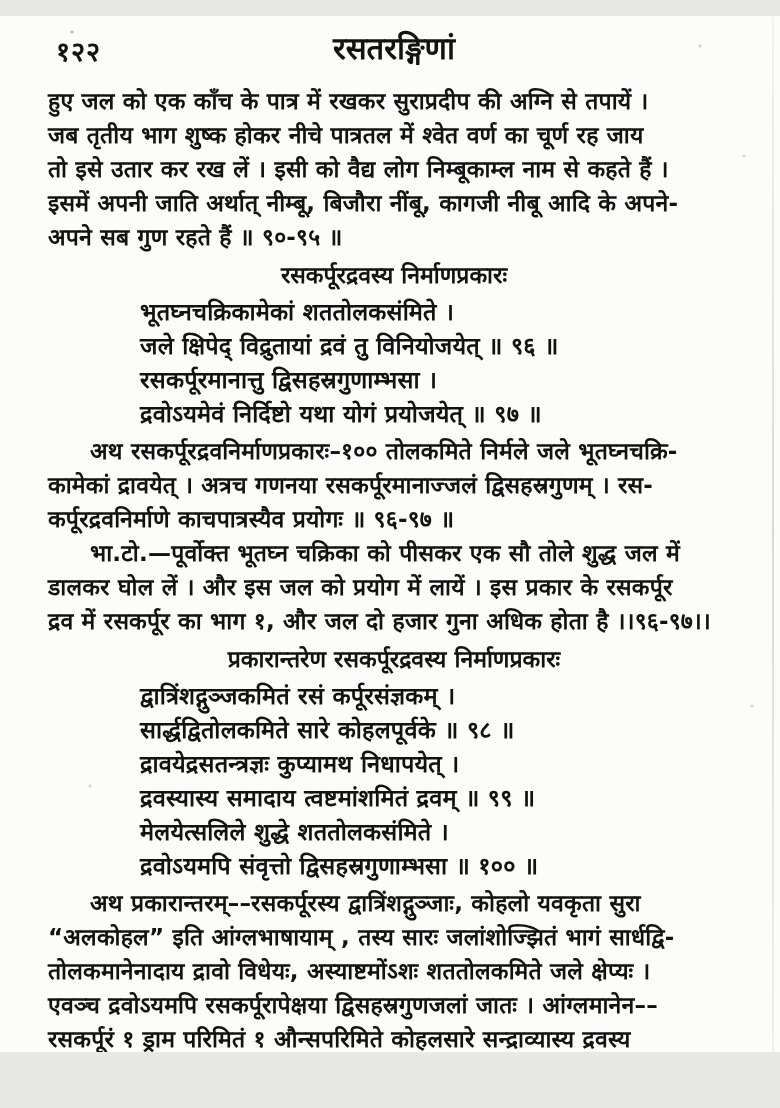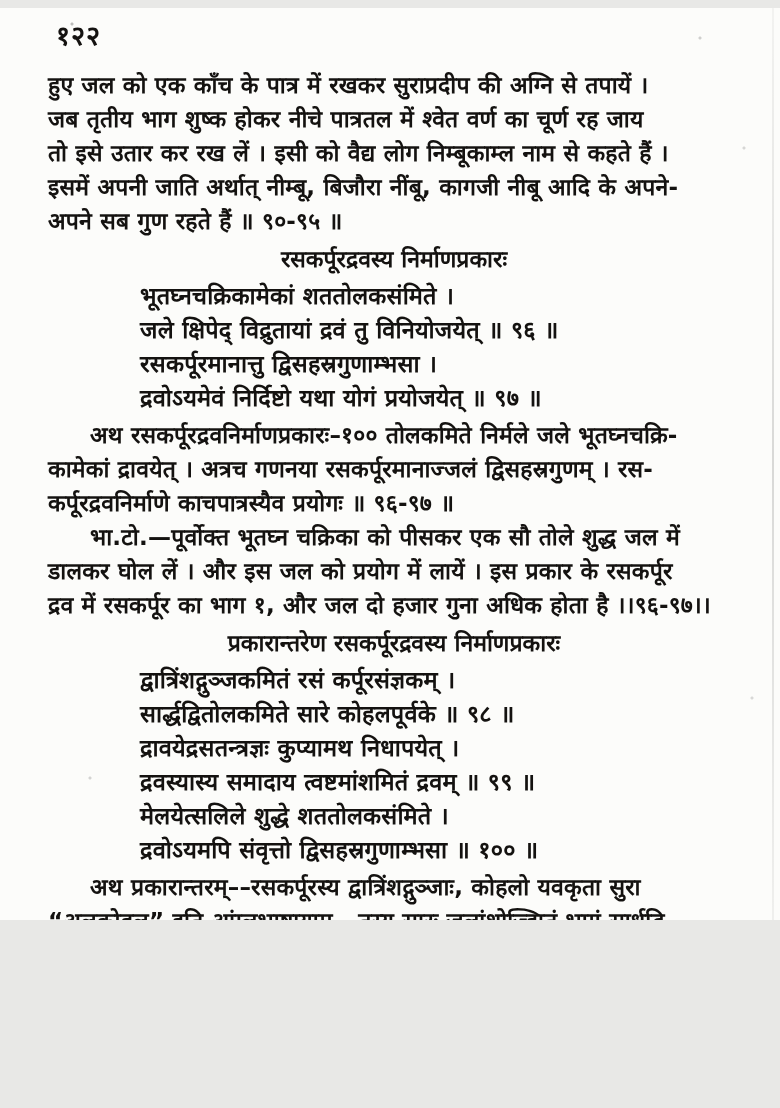--- a/index.html
+++ b/index.html
@@ -4,27 +4,27 @@
 <style>
   html, body {
     margin: 0;
     padding: 0;
     background: #e8e8e6;
     font-family: "DejaVu Sans", "Liberation Sans", sans-serif;
   }
   .page {
     position: relative;
     width: 780px;
-    height: 912px;
-    margin: 8px auto;
+    height: 1036px;
+    margin: 16px auto;
     background: #fcfcfa;
     color: #141210;
     overflow: hidden;
     box-sizing: border-box;
-    padding: 2px 40px 0 48px;
+    padding: 10px 40px 0 48px;
   }
   
   .page::after {
     content: "";
     position: absolute;
     top: 0; right: 6px;
     width: 2px; height: 100%;
     background: linear-gradient(180deg, rgba(0,0,0,0.04), rgba(0,0,0,0.14), rgba(0,0,0,0.05));
     pointer-events: none;
   }
@@ -87,20 +87,21 @@
     font-size: 23.5px;
   }
 </style>
 </head>
 <body>
 
 <div class="page">
 
   <div class="page-header">
     <div class="page-number">१२२</div>
+    <div class="page-title">रसतरङ्गिणां</div>
   </div>
 
   <div class="paragraph">
     <div class="tline">हुए जल को एक काँच के पात्र में रखकर सुराप्रदीप की अग्नि से तपायें ।</div>
     <div class="tline">जब तृतीय भाग शुष्क होकर नीचे पात्रतल में श्वेत वर्ण का चूर्ण रह जाय</div>
     <div class="tline">तो इसे उतार कर रख लें । इसी को वैद्य लोग निम्बूकाम्ल नाम से कहते हैं ।</div>
     <div class="tline">इसमें अपनी जाति अर्थात् नीम्बू, बिजौरा नींबू, कागजी नीबू आदि के अपने-</div>
     <div class="tline">अपने सब गुण रहते हैं ॥ ९०-९५ ॥</div>
   </div>
 

